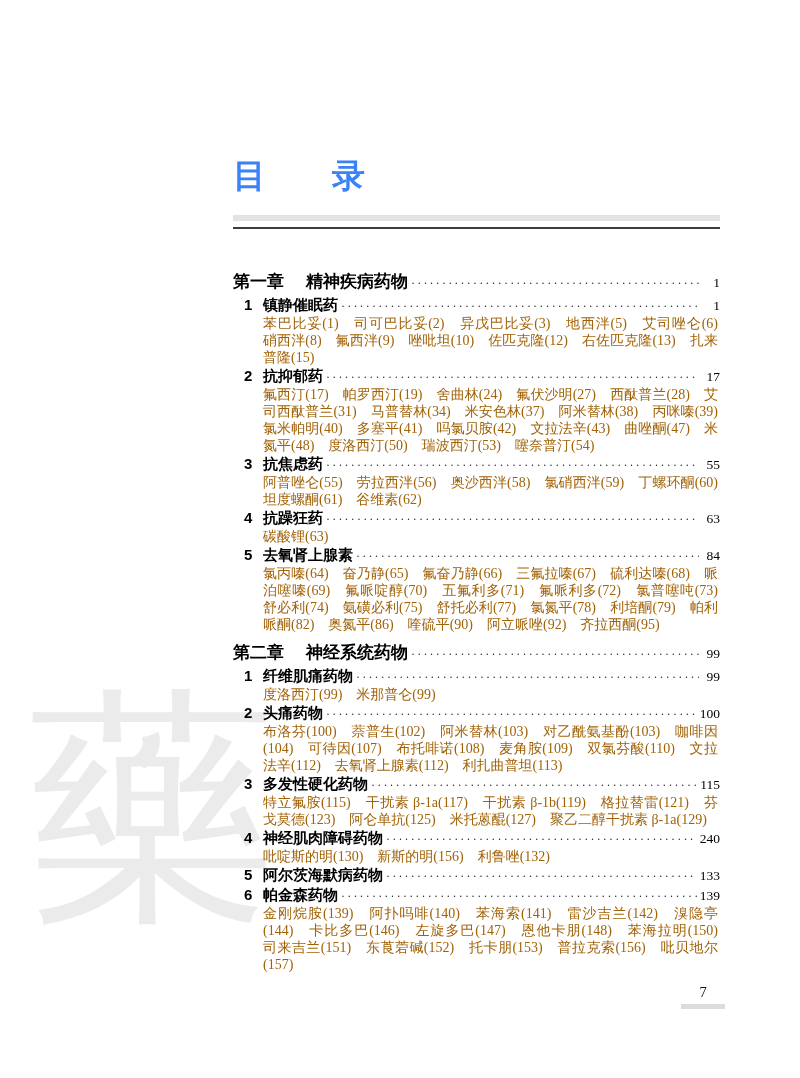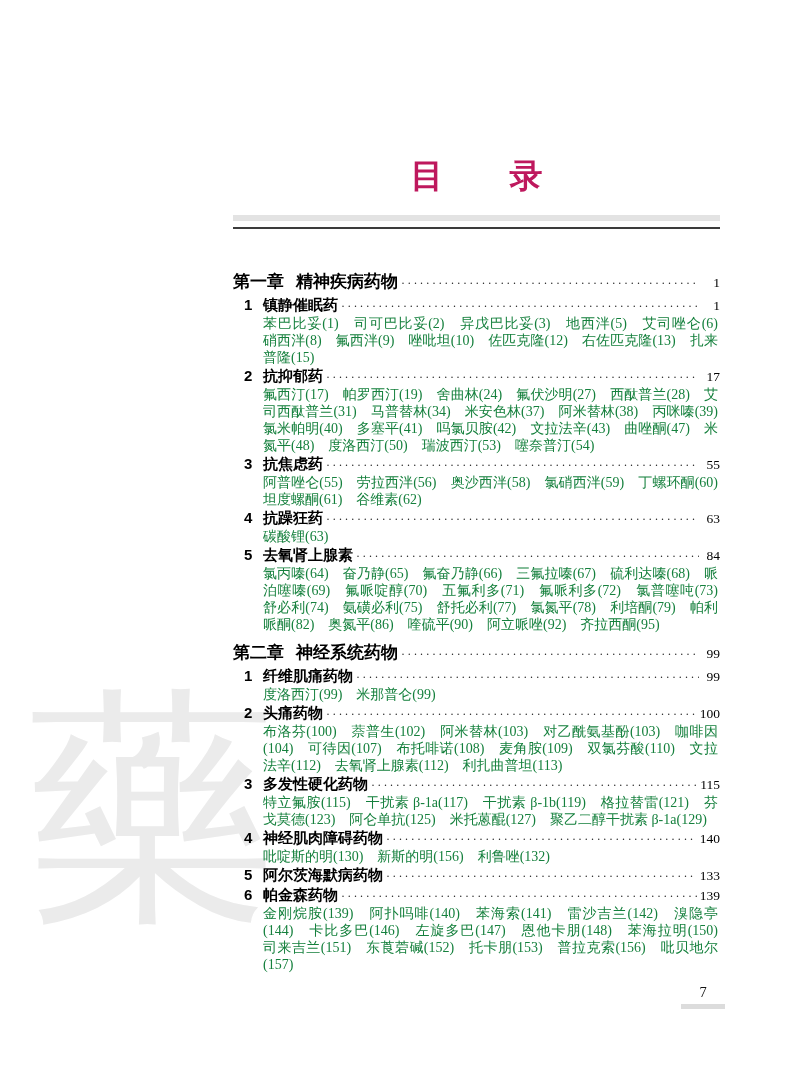--- a/index.html
+++ b/index.html
@@ -16,25 +16,25 @@
     position: absolute; left: 28px; top: 684px;
     font-size: 248px; line-height: 1;
     color: #ebebeb;
     font-family: "DejaVu Serif", serif;
     z-index: 0;
     user-select: none;
   }
   .title {
     position: absolute; top: 157px; left: 233px; width: 487px;
     margin: 0;
-    text-align: center;
+    text-align: left;
     font-family: "Liberation Sans", "DejaVu Sans", sans-serif;
     font-weight: bold;
     font-size: 33px; line-height: 37px;
-    color: #be185d;
+    color: #3b82f6;
   }
   .bar-gray {
     position: absolute; top: 215px; left: 233px;
     width: 487px; height: 6px;
     background: #e3e3e3;
   }
   .rule-dark {
     position: absolute; top: 227px; left: 233px;
     width: 487px; height: 2px;
     background: #3c3c3c;
@@ -45,21 +45,21 @@
   }
   .row { display: flex; align-items: baseline; }
   .row.chap {
     font-family: "Liberation Sans", "DejaVu Sans", sans-serif;
     font-weight: bold;
     font-size: 17px; line-height: 21px;
     margin-top: 9px; margin-bottom: 2px;
     color: #000;
   }
   .chapter:first-child .row.chap { margin-top: 0; }
-  .chap-label { flex: none; margin-right: 12px; text-align: center; }
+  .chap-label { flex: none; margin-right: 22px; text-align: center; }
   .chap-title { flex: none; }
   .row.sec {
     font-family: "Liberation Sans", "DejaVu Sans", sans-serif;
     font-weight: bold;
     font-size: 15px; line-height: 18px;
     margin-top: 1px;
     color: #000;
   }
   .sec-num { flex: none; margin-left: 11px; width: 19px; }
   .sec-title { flex: none; }
@@ -77,21 +77,21 @@
     font-family: "Liberation Serif", "DejaVu Serif", serif;
     font-weight: normal;
     font-size: 13.5px;
     min-width: 18px;
     text-align: right;
   }
   .items {
     margin: 0 2px 0 30px;
     font-size: 14px; line-height: 17px;
     text-align: justify;
-    color: #15803d;
+    color: #a16207;
   }
   .footer {
     position: absolute; left: 681px; top: 984px; width: 44px;
     text-align: center; z-index: 1;
   }
   .footer .num { font-size: 14.5px; color: #111; }
   .footer .underline { margin-top: 3px; height: 5px; background: #dcdcdc; }
 </style>
 </head>
 <body>
@@ -201,21 +201,21 @@
           <span class="pagenum">115</span>
         </div>
         <p class="items">特立氟胺(115)　干扰素 β-1a(117)　干扰素 β-1b(119)　格拉替雷(121)　芬戈莫德(123)　阿仑单抗(125)　米托蒽醌(127)　聚乙二醇干扰素 β-1a(129)</p>
       </div>
 
       <div class="sec-block">
         <div class="row sec">
           <span class="sec-num">4</span>
           <span class="sec-title">神经肌肉障碍药物</span>
           <span class="leader">········································································································································································································</span>
-          <span class="pagenum">140</span>
+          <span class="pagenum">240</span>
         </div>
         <p class="items">吡啶斯的明(130)　新斯的明(156)　利鲁唑(132)</p>
       </div>
 
       <div class="sec-block">
         <div class="row sec">
           <span class="sec-num">5</span>
           <span class="sec-title">阿尔茨海默病药物</span>
           <span class="leader">········································································································································································································</span>
           <span class="pagenum">133</span>

